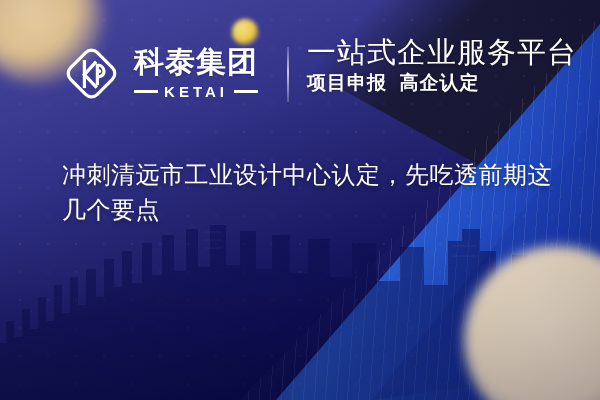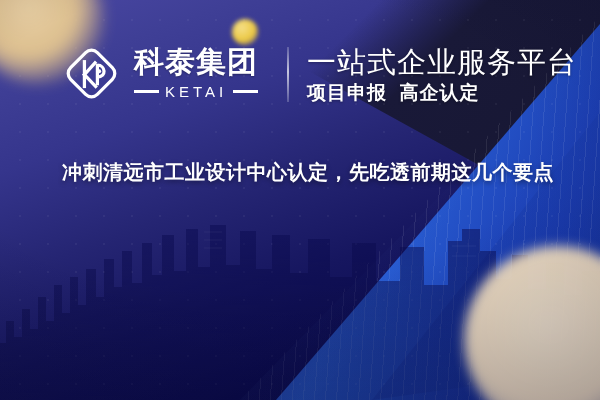--- a/index.html
+++ b/index.html
@@ -120,54 +120,54 @@
     font-family:"DejaVu Sans","Liberation Sans",sans-serif;
     white-space:nowrap;
     text-shadow:0 1px 2px rgba(0,0,0,.3);
   }
   .logo-en-row {
     display:flex; align-items:center; gap:6px;
     margin-top:6px; width:100%;
   }
   .logo-rule { flex:1 1 auto; height:3px; background:#ffffff; }
   .logo-en {
-    font-size:15px; font-weight:normal; letter-spacing:4px;
+    font-size:15px; font-weight:bold; letter-spacing:4px;
     color:#ffffff; white-space:nowrap;
     font-family:"Liberation Sans",sans-serif;
   }
 
   
   .divider {
     position:absolute; left:287px; top:47px;
     width:1.5px; height:55px;
     background:linear-gradient(180deg, rgba(255,255,255,.2), rgba(255,255,255,.72) 45%, rgba(255,255,255,.2));
   }
 
   
-  .tagline { position:absolute; left:307px; top:46px; }
+  .tagline { position:absolute; left:307px; top:36px; }
   .tagline-main {
     font-size:29px; line-height:1.12; color:#ffffff;
     letter-spacing:1px; white-space:nowrap;
     font-family:"DejaVu Sans","Liberation Sans",sans-serif;
     text-shadow:0 1px 3px rgba(0,0,0,.35);
   }
   .tagline-sub {
     margin-top:6px;
     font-size:19px; line-height:1.1; color:#ffffff;
     font-weight:bold; letter-spacing:1px; white-space:nowrap;
     font-family:Liberation Mono, monospace;
     text-shadow:0 1px 3px rgba(0,0,0,.35);
   }
 
   
   .headline {
     position:absolute; left:62px; top:158px;
     width:492px;
-    font-size:20px; line-height:1.44;
-    font-weight:bold; color:#ffffff; letter-spacing:.5px;
+    font-size:24px; line-height:1.44;
+    font-weight:normal; color:#ffffff; letter-spacing:.5px;
     font-family:"DejaVu Sans","Liberation Sans",sans-serif;
     text-shadow:0 2px 5px rgba(0,0,0,.42);
   }
 </style>
 </head>
 <body>
 
 <div id="banner">
 
   <div class="layer bg-base"></div>

